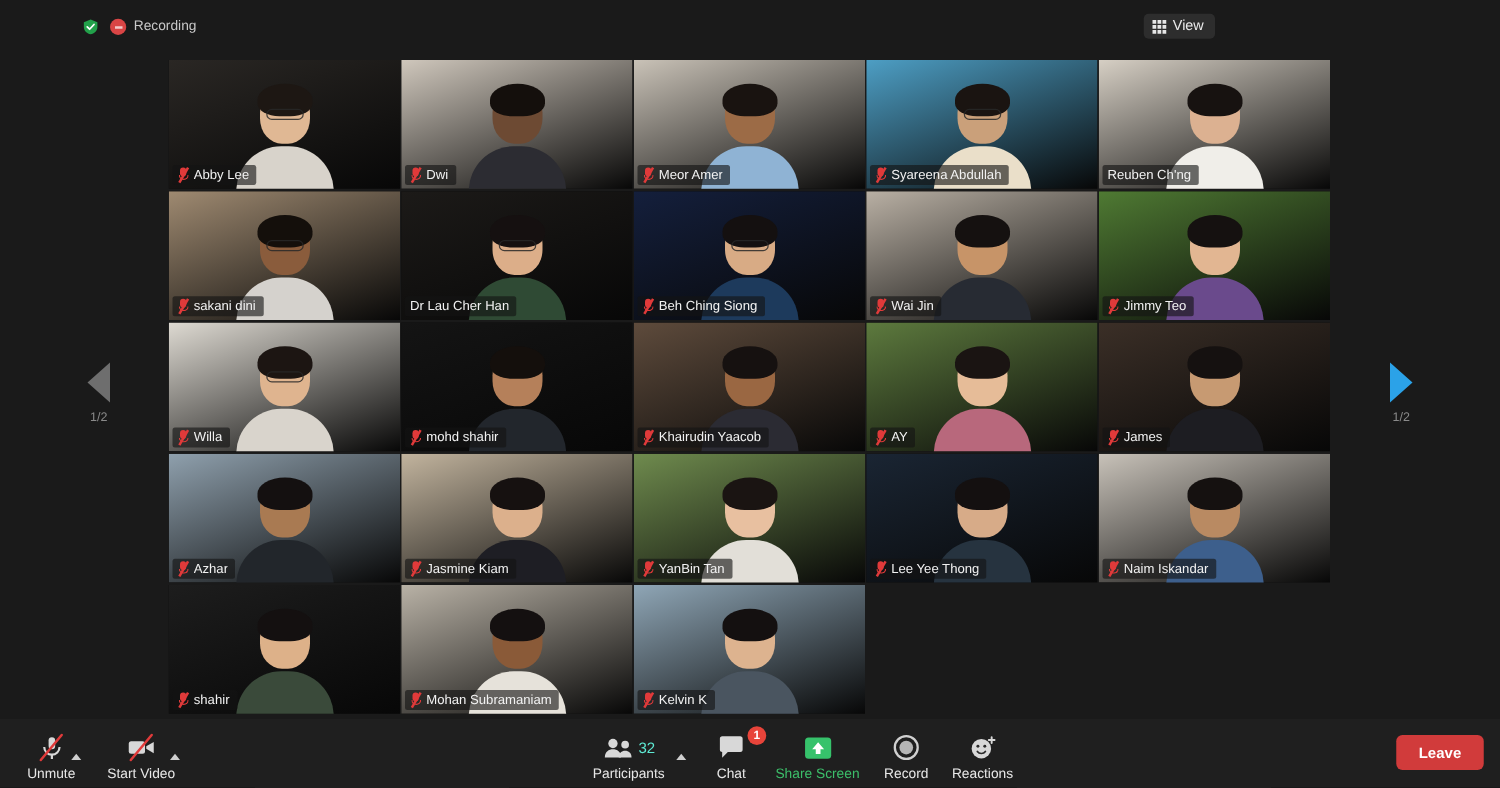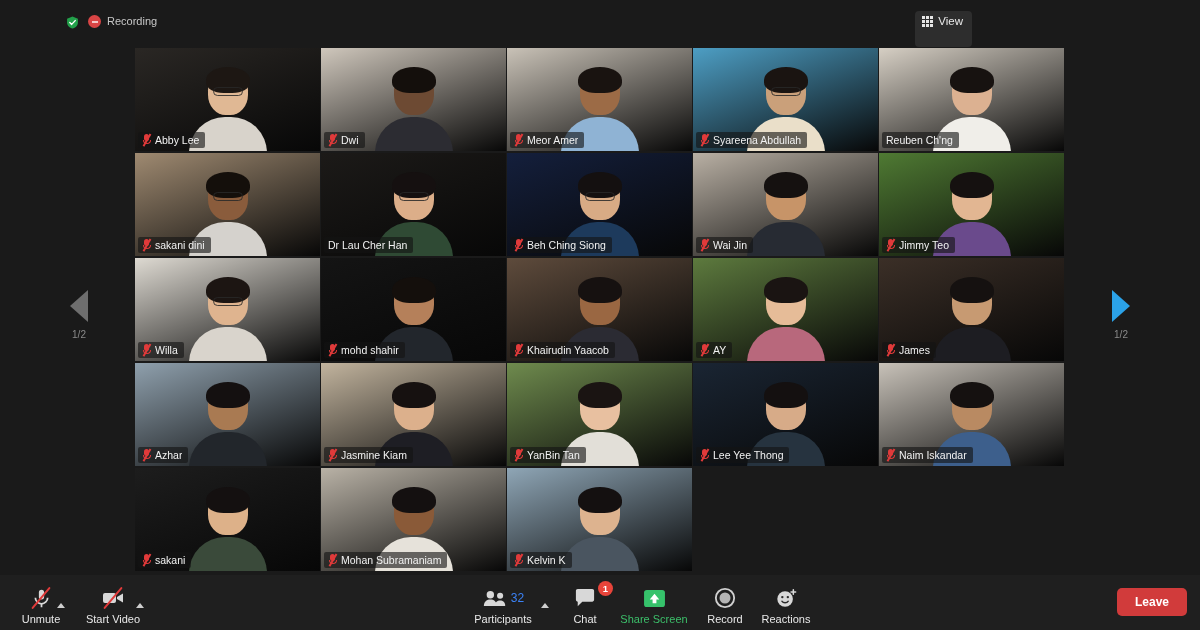--- a/index.html
+++ b/index.html
@@ -27,21 +27,21 @@
   }
   .rec-dot i { display: block; width: 6px; height: 2px; background: #f4c9c9; }
   .rec-label {
     position: absolute; left: 107px; top: 15px;
     font-size: 11px; color: #c8c8c8; line-height: 13px;
   }
   .view-btn {
     position: absolute; right: 12px; top: 11px;
     display: flex; align-items: center; gap: 5px;
     background: #2d2d2d; border-radius: 4px;
-    padding: 4px 9px 20px 7px;
+    padding: 4px 9px 4px 7px;
     cursor: pointer;
   }
   .view-btn .grid-ico {
     display: grid; grid-template-columns: repeat(3, 3px);
     grid-template-rows: repeat(3, 3px); gap: 1px;
   }
   .view-btn .grid-ico span { background: #e6e6e6; width: 3px; height: 3px; }
   .view-btn .lbl { font-size: 11.5px; color: #eaeaea; }
 
   
@@ -143,21 +143,21 @@
     width: 2px; height: 28px; background: #e03a3a;
     transform: translate(-50%,-50%) rotate(40deg); border-radius: 1px;
   }
   .badge {
     position: absolute; top: -5px; right: -9px;
     min-width: 15px; height: 15px; border-radius: 8px;
     background: #e8443a; color: #fff; font-size: 9.5px;
     display: flex; align-items: center; justify-content: center;
     padding: 0 4px; font-weight: bold;
   }
-  .count { font-size: 12px; color: #3b82f6; margin-left: 3px; text-align: center; }
+  .count { font-size: 12px; color: #5eead4; margin-left: 3px; text-align: center; }
   .leave-btn {
     position: absolute; right: 13px; bottom: 14px;
     background: #d13b3b; color: #fff;
     font-size: 12px; font-weight: bold;
     padding: 7px 18px; border-radius: 5px;
     border: none; cursor: pointer; font-family: inherit;
   }
 </style>
 </head>
 <body>
@@ -587,21 +587,21 @@
             </div>
             <div class="torso" style="background: rgb(58, 74, 58);"></div>
           </div>
         </div>
         <div class="namebar">
           <span class="mic-muted">
             <span class="body"></span>
             <span class="stand"></span>
             <span class="slash"></span>
           </span>
-          <span class="nm">sakani</span>
+          <span class="nm">shahir</span>
         </div>
       </div>
       <div class="tile">
         <div class="scene" style="background: linear-gradient(160deg, rgb(185, 178, 166) 0%, rgba(0, 0, 0, 0.45) 100%);">
           <div class="person">
             <div style="position: relative;">
               <div class="head" style="background: rgb(138, 90, 56);"></div>
               <div class="hair" style="background: rgb(20, 16, 16);"></div>
             </div>
             <div class="torso" style="background: rgb(230, 226, 218);"></div>

